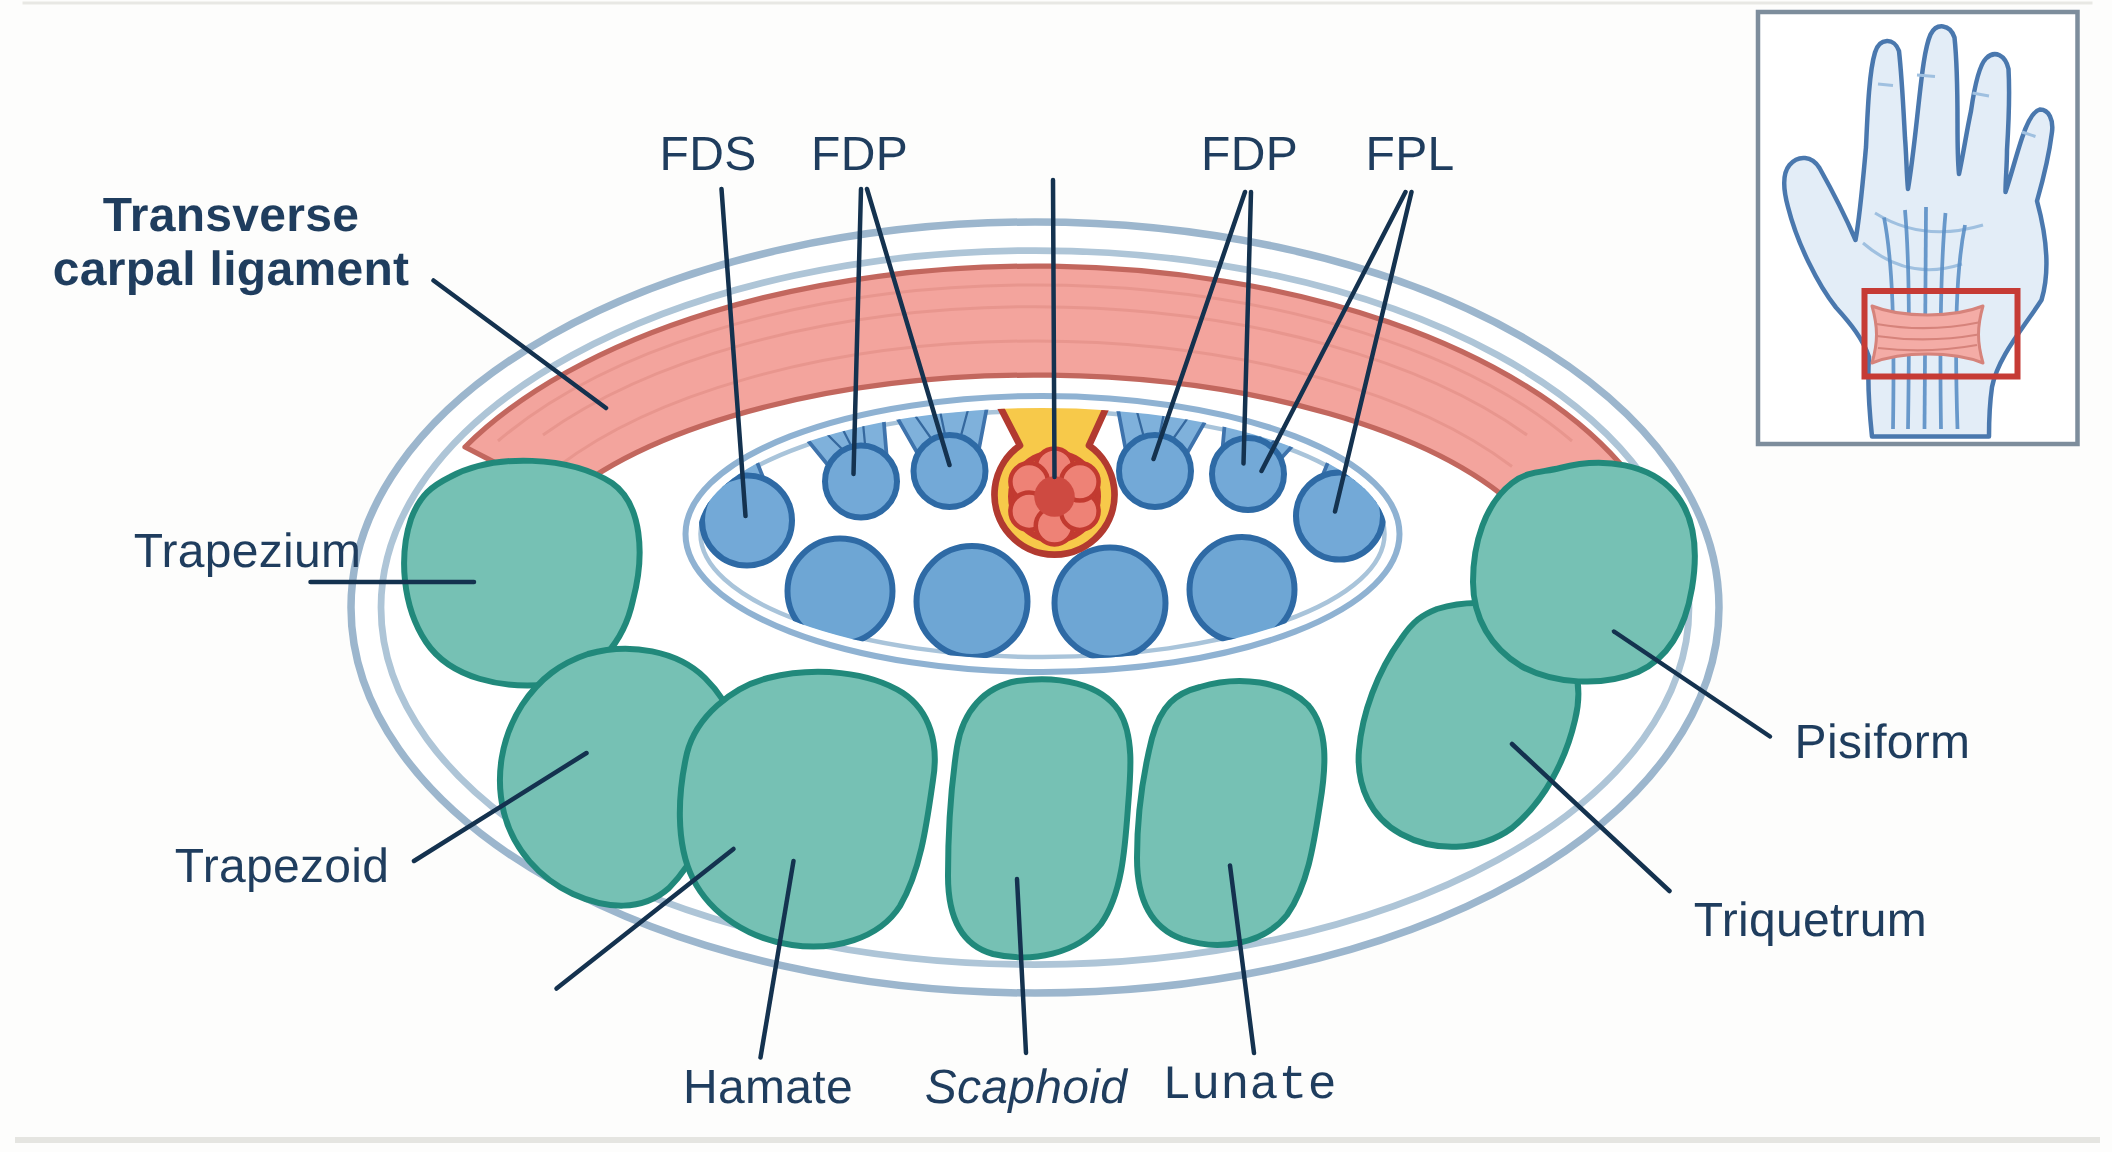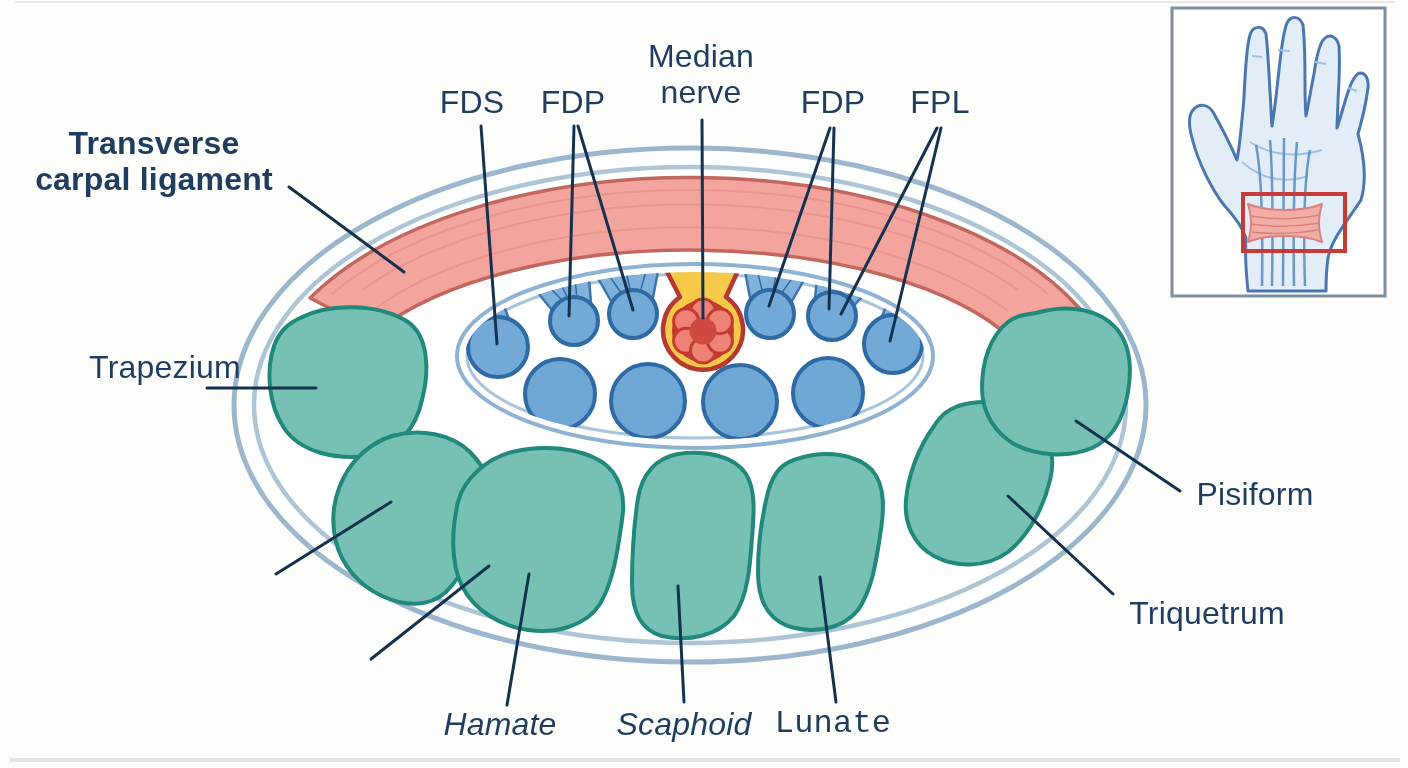--- a/index.html
+++ b/index.html
@@ -189,24 +189,23 @@
     </g>
 
     <rect x="1243" y="194" width="102" height="57" fill="none" stroke="#c63b35" stroke-width="4"></rect>
   </g>
 </svg>
 
 <div class="lbl" style="left:154px;top:125px;font-weight:bold;">Transverse
 carpal ligament</div>
 <div class="lbl" style="left:472px;top:84px;text-align:center;">FDS</div>
 <div class="lbl" style="left:573px;top:84px;">FDP</div>
-<div class="lbl" style="left:701px;top:38px;">Median
-nerve</div>
 <div class="lbl" style="left:833px;top:84px;">FDP</div>
 <div class="lbl" style="left:940px;top:84px;">FPL</div>
 <div class="lbl" style="left:117px;top:349px;margin-left:48px;">Trapezium</div>
-<div class="lbl" style="left:500px;top:706px;font-style:italic;">Hamate</div>
+<div class="lbl" style="left:188px;top:559px;">Trapezoid</div>
+<div class="lbl" style="left:512px;top:706px;">Hamate</div>
 <div class="lbl" style="left:684px;top:706px;font-style:italic;">Scaphoid</div>
 <div class="lbl" style="left:833px;top:706px;font-family:Liberation Mono, monospace;">Lunate</div>
 <div class="lbl" style="left:1207px;top:595px;">Triquetrum</div>
 <div class="lbl" style="left:1255px;top:476px;">Pisiform</div>
 
 </div>
 
 </body></html>

